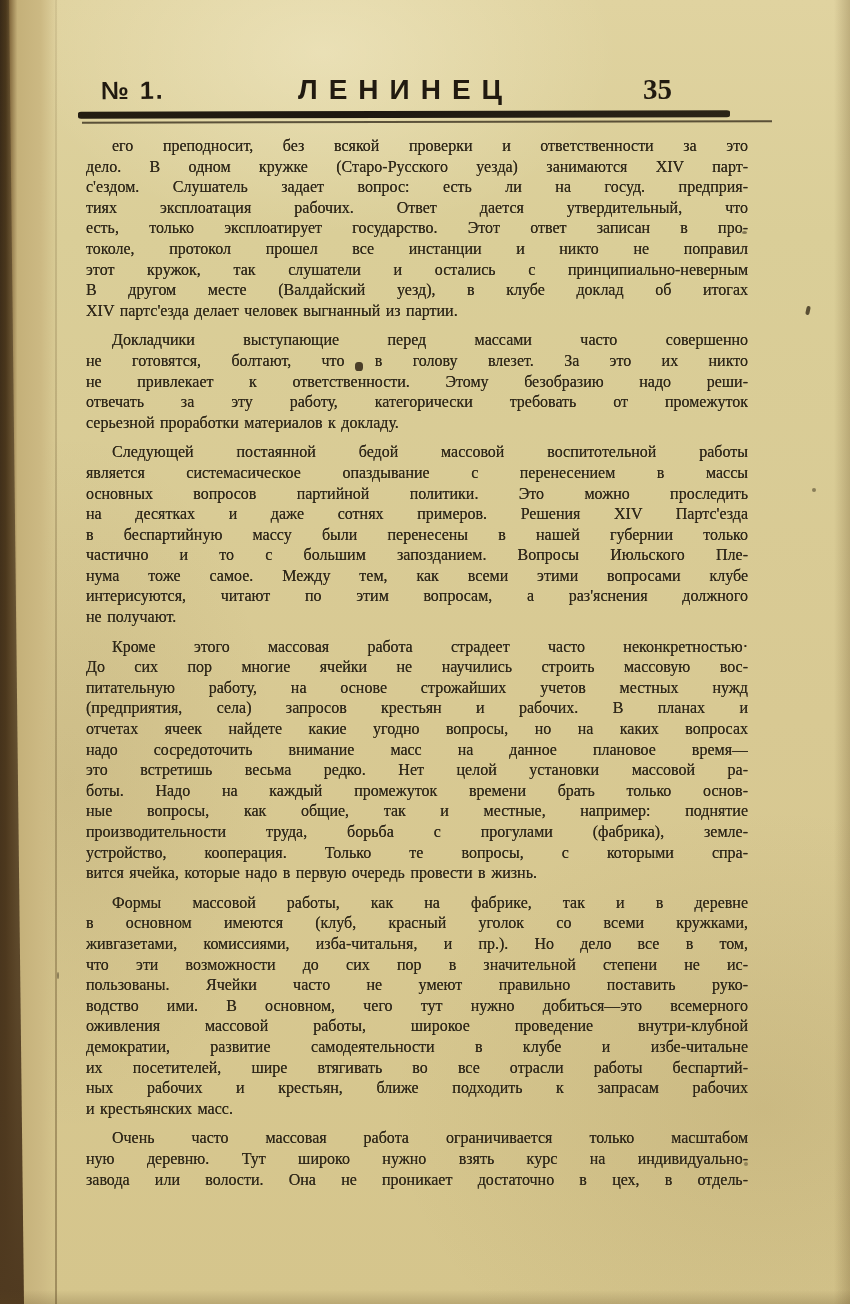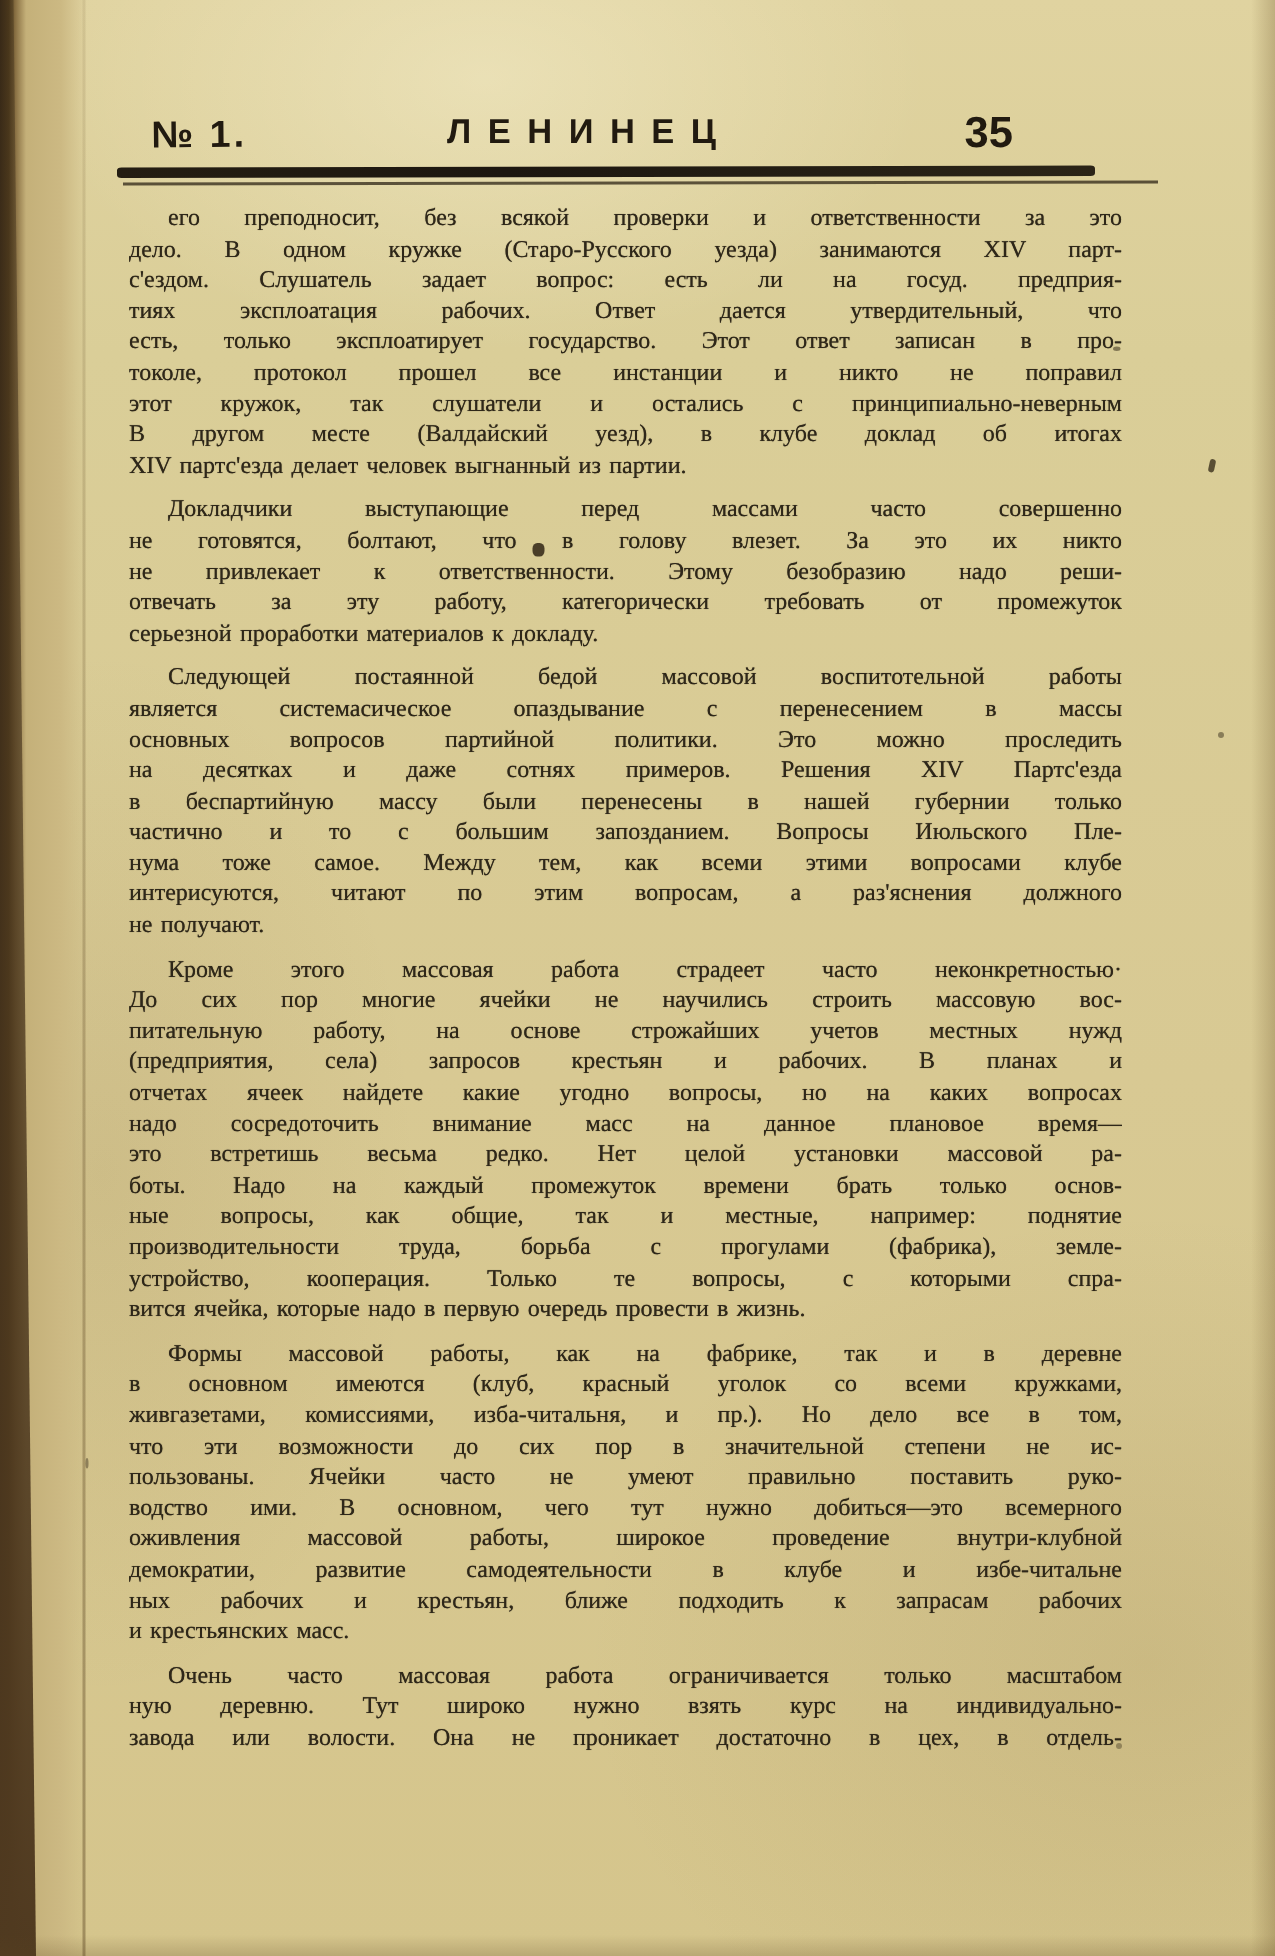--- a/index.html
+++ b/index.html
@@ -47,26 +47,26 @@
   
   .masthead-issue {
     position:absolute; left:101px; top:76px;
     font-family:"Liberation Sans","DejaVu Sans",sans-serif;
     font-weight:bold; font-size:25px; color:#211a10;
     letter-spacing:2px; transform:rotate(-0.6deg);
   }
   .masthead-title {
     position:absolute; left:298px; top:74px; width:214px;
     font-family:"Liberation Sans","DejaVu Sans",sans-serif;
-    font-weight:bold; font-size:23px; color:#211a10;
+    font-weight:bold; font-size:28px; color:#211a10;
     letter-spacing:11px; white-space:nowrap;
   }
   .masthead-page {
     position:absolute; left:643px; top:73px;
-    font-family:Liberation Sans, sans-serif;
+    font-family:Liberation Serif, serif;
     font-weight:bold; font-size:29px; color:#211a10;
   }
   .rule-thick {
     position:absolute; left:78px; top:111px; width:652px; height:7px;
     background:linear-gradient(90deg,#241d12 0%, #1d1710 40%, #262015 80%, #2b2417 100%);
     border-radius:3px/2px;
     transform:rotate(-0.12deg);
   }
   .rule-thin {
     position:absolute; left:82px; top:121px; width:690px; height:1.6px;
@@ -162,20 +162,21 @@
       </div>
       <div class="paragraph">
         <div class="line first">Формы массовой работы, как на фабрике, так и в деревне</div>
         <div class="line">в основном имеются (клуб, красный уголок со всеми кружками,</div>
         <div class="line">живгазетами, комиссиями, изба-читальня, и пр.). Но дело все в том,</div>
         <div class="line">что эти возможности до сих пор в значительной степени не ис-</div>
         <div class="line">пользованы. Ячейки часто не умеют правильно поставить руко-</div>
         <div class="line">водство ими. В основном, чего тут нужно добиться—это всемерного</div>
         <div class="line">оживления массовой работы, широкое проведение внутри-клубной</div>
         <div class="line">демократии, развитие самодеятельности в клубе и избе-читальне</div>
+        <div class="line">их посетителей, шире втягивать во все отрасли работы беспартий-</div>
         <div class="line">ных рабочих и крестьян, ближе подходить к запрасам рабочих</div>
         <div class="line para-end">и крестьянских масс.</div>
       </div>
       <div class="paragraph">
         <div class="line first">Очень часто массовая работа ограничивается только масштабом</div>
         <div class="line">ную деревню. Тут широко нужно взять курс на индивидуально-</div>
         <div class="line">завода или волости. Она не проникает достаточно в цех, в отдель-</div>
       </div>
     </div>
 

